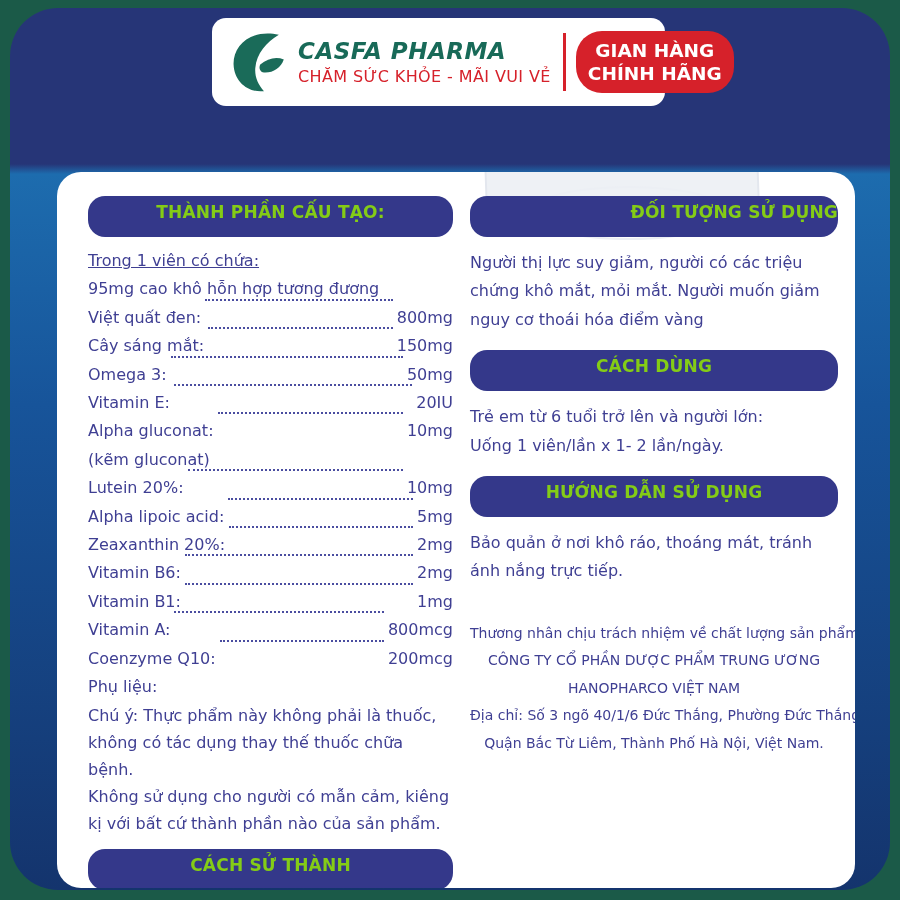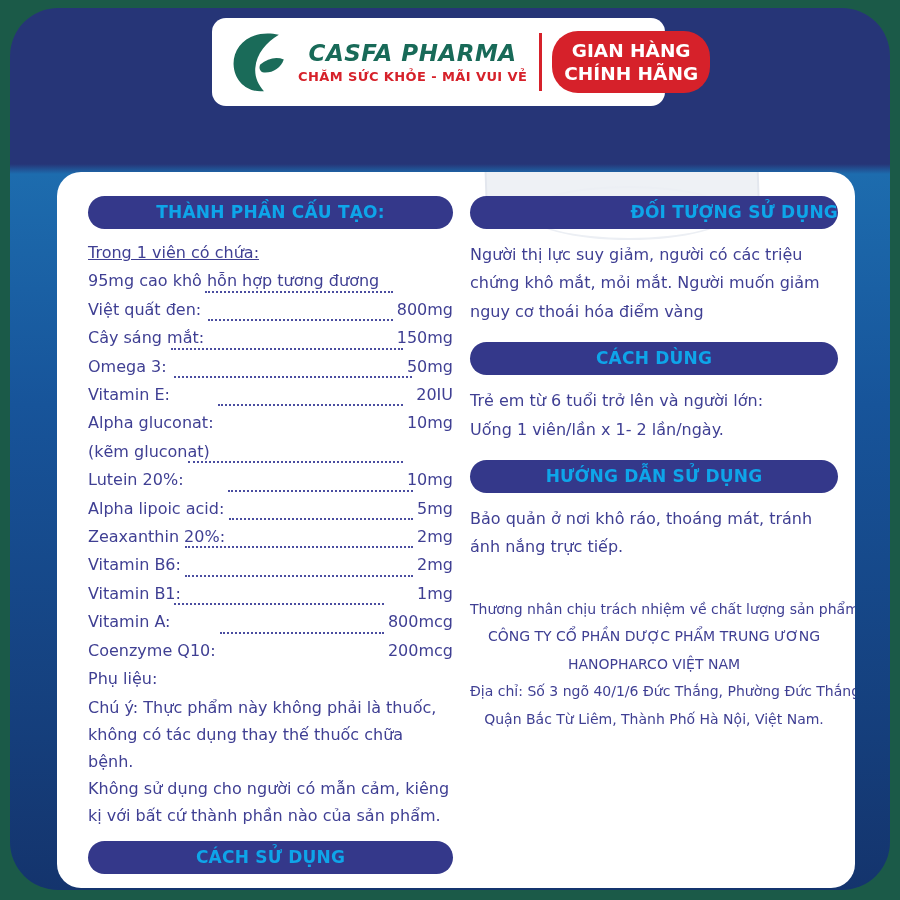--- a/index.html
+++ b/index.html
@@ -5,36 +5,36 @@
   html,body{margin:0;padding:0;}
   body{font-family:"DejaVu Sans","Liberation Sans",sans-serif;}
   .stage{position:relative;width:900px;height:900px;background:#1b5a48;overflow:hidden;}
   .navy-panel{position:absolute;left:10px;top:8px;width:880px;height:882px;border-radius:48px;
     background:linear-gradient(180deg,#263577 0,#263577 156px,#1d6cae 166px,#17549a 45%,#14346d 100%);}
   
   .header-box{position:absolute;left:212px;top:18px;width:453px;height:88px;background:#ffffff;
     border-radius:14px;display:flex;align-items:center;padding:0 10px 0 16px;box-sizing:border-box;}
   .logo-svg{width:62px;height:66px;flex:0 0 auto;}
   .brand-block{margin-left:8px;flex:0 0 auto;}
-  .brand-name{font-size:23px;font-weight:bold;color:#186a58;letter-spacing:.5px;white-space:nowrap;font-style:italic;text-align:center;}
-  .brand-tagline{font-size:13px;font-weight:bold;color:#d6212a;letter-spacing:.4px;white-space:nowrap;margin-top:3px;}
+  .brand-name{font-size:23px;font-weight:bold;color:#186a58;letter-spacing:.5px;white-space:nowrap;font-style:italic;}
+  .brand-tagline{font-size:16px;font-weight:normal;color:#d6212a;letter-spacing:.4px;white-space:nowrap;margin-top:3px;}
   .red-divider{width:3px;height:58px;background:#d6212a;margin:0 10px 0 12px;flex:0 0 auto;}
   .badge{background:#d6212a;border-radius:26px;color:#fff;font-weight:bold;font-size:18.5px;line-height:1.25;
     padding:8px 12px;text-align:center;white-space:nowrap;flex:0 0 auto;}
   
   .card{position:absolute;left:57px;top:172px;width:798px;height:716px;background:#ffffff;border-radius:24px;
     overflow:hidden;}
   .ghost-box{position:absolute;left:428px;top:-30px;width:270px;height:76px;background:#eef1f5;
     border:2px solid #e3e7ee;border-radius:6px;transform:rotate(-2deg);}
   .ghost-ellipse{position:absolute;left:470px;top:14px;width:200px;height:50px;border:2px solid #eceff4;
     border-radius:50%;}
   .cols{position:relative;display:flex;padding:24px 17px 0 31px;box-sizing:border-box;gap:17px;}
   .col-left{width:365px;flex:0 0 auto;}
   .col-right{width:368px;flex:0 0 auto;}
-  .pill{height:33px;line-height:33px;border-radius:17px;background:#34388a;color:#0ea5e9;font-weight:bold;
+  .pill{height:41px;line-height:33px;border-radius:17px;background:#34388a;color:#84cc16;font-weight:bold;
     font-size:17px;text-align:center;letter-spacing:.2px;}
   .body-text{color:#3f3f93;font-size:16px;line-height:28.4px;}
   .intro{margin-top:10px;text-decoration:underline;}
   .ing-row{display:flex;align-items:flex-start;color:#3f3f93;font-size:16px;line-height:28.4px;}
   .ing-name{white-space:nowrap;flex:0 0 auto;}
   .ing-dots{flex:1 1 auto;border-bottom:2px dotted #4a4da0;margin:0 4px;transform:translateY(-5px);}
   .ing-value{white-space:nowrap;flex:0 0 auto;}
   .note{color:#3f3f93;font-size:16px;line-height:27px;}
   .usage-pill{margin-top:12px;}
   .para{margin-top:11px;}
@@ -134,21 +134,21 @@
         </div>
         <div class="ing-row">
           <span class="ing-name">Coenzyme Q10:</span>
           <span class="ing-dots"></span>
           <span class="ing-value">200mcg</span>
         </div>
         <div class="body-text">Phụ liệu:</div>
         <div class="note">Chú ý:  Thực phẩm này không phải là thuốc, không có tác dụng thay thế thuốc  chữa bệnh.</div>
         <div class="note">Không sử dụng cho người có mẫn cảm, kiêng kị với bất cứ thành phần nào của sản phẩm.</div>
 
-        <div class="pill usage-pill">CÁCH SỬ DỤNG</div>
+        <div class="pill usage-pill">CÁCH SỬ THÀNH</div>
         <div class="body-text para">Hỗ trợ cải thiện thị lực, hỗ trợ giảm các triệu chứng khô mắt, mỏi mắt. Hỗ trợ giảm nguy cơ thoái hóa điểm vàng</div>
       </div>
 
       <div class="col-right">
         <div class="pill r-pill">ĐỐI TƯỢNG SỬ DỤNG</div>
         <div class="body-text r-para">Người thị lực suy giảm, người có các triệu chứng khô mắt, mỏi mắt. Người muốn giảm nguy cơ thoái hóa điểm vàng</div>
 
         <div class="pill">CÁCH DÙNG</div>
         <div class="body-text r-para">
           <div>Trẻ em từ 6 tuổi trở lên và người lớn:</div>

